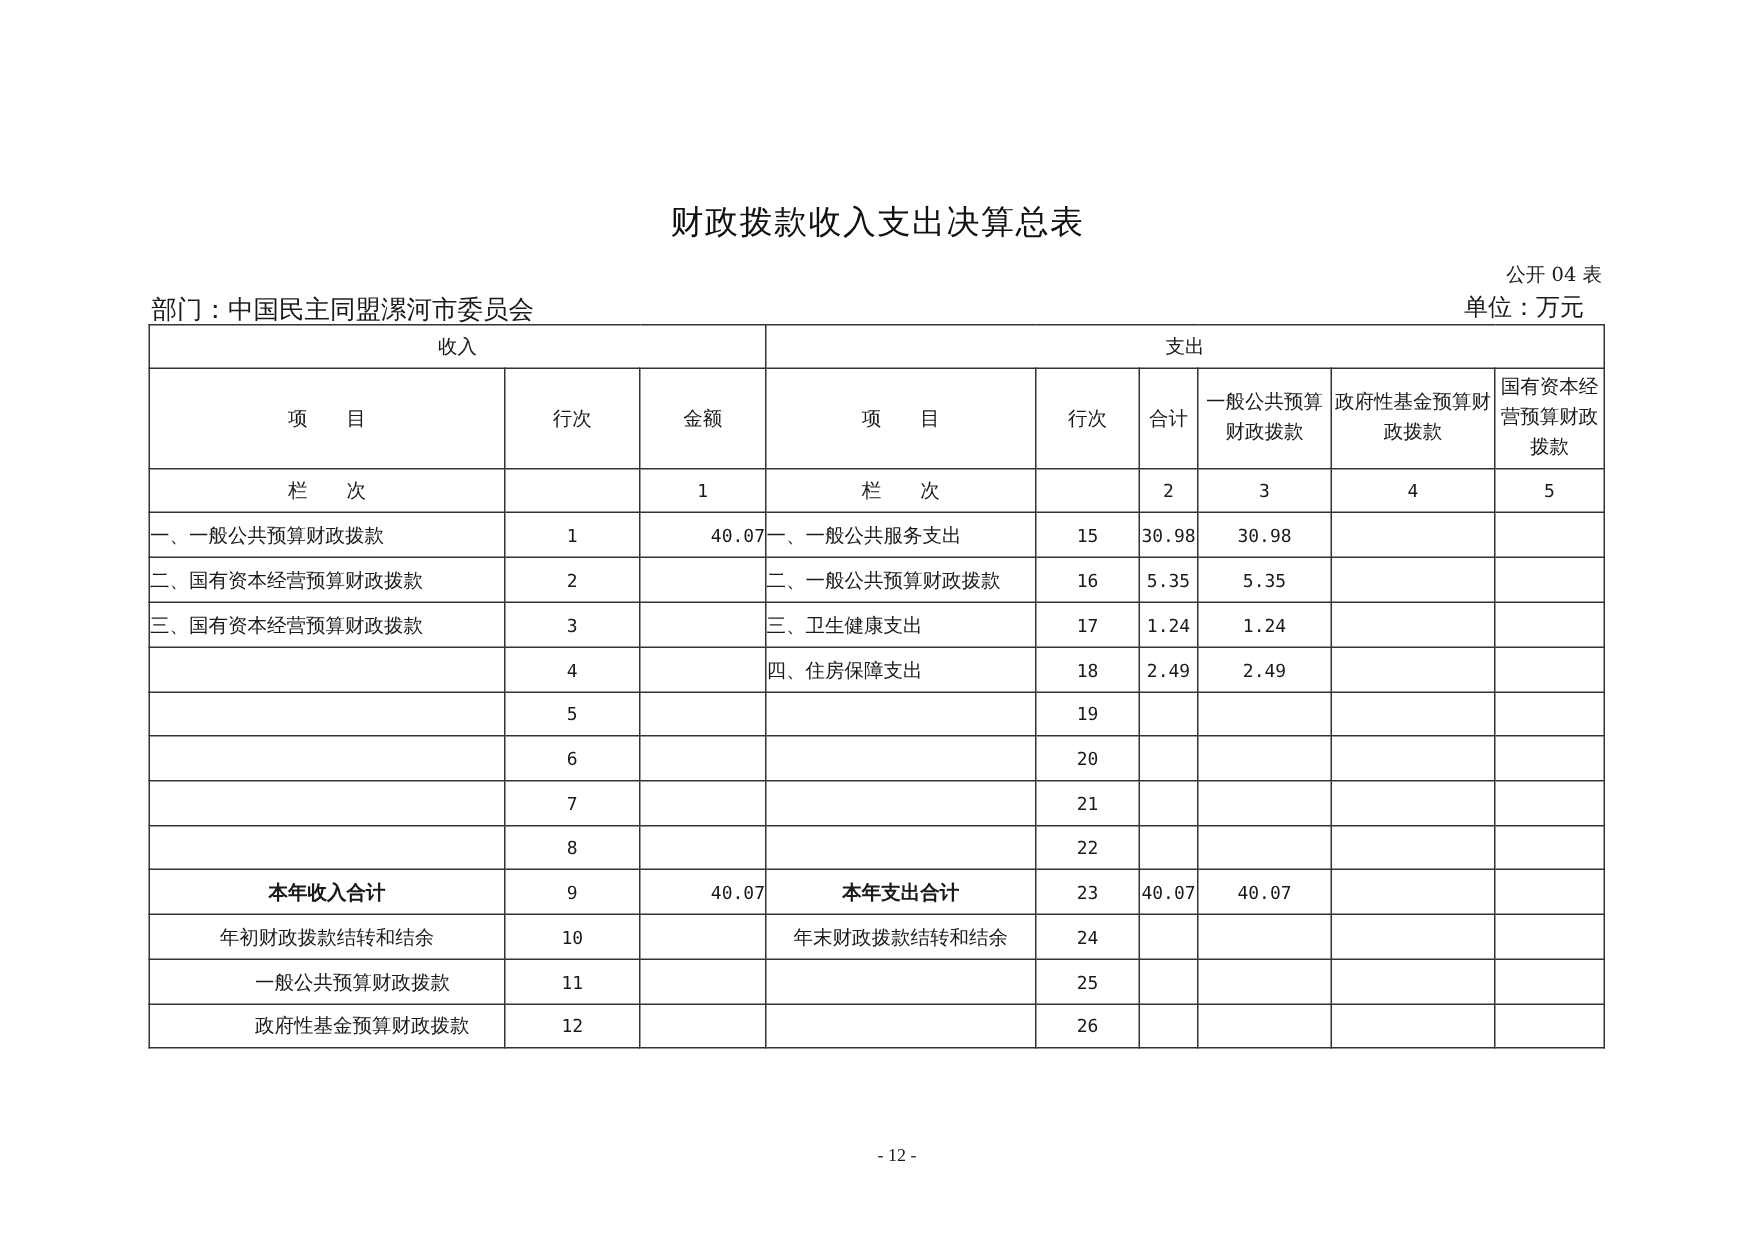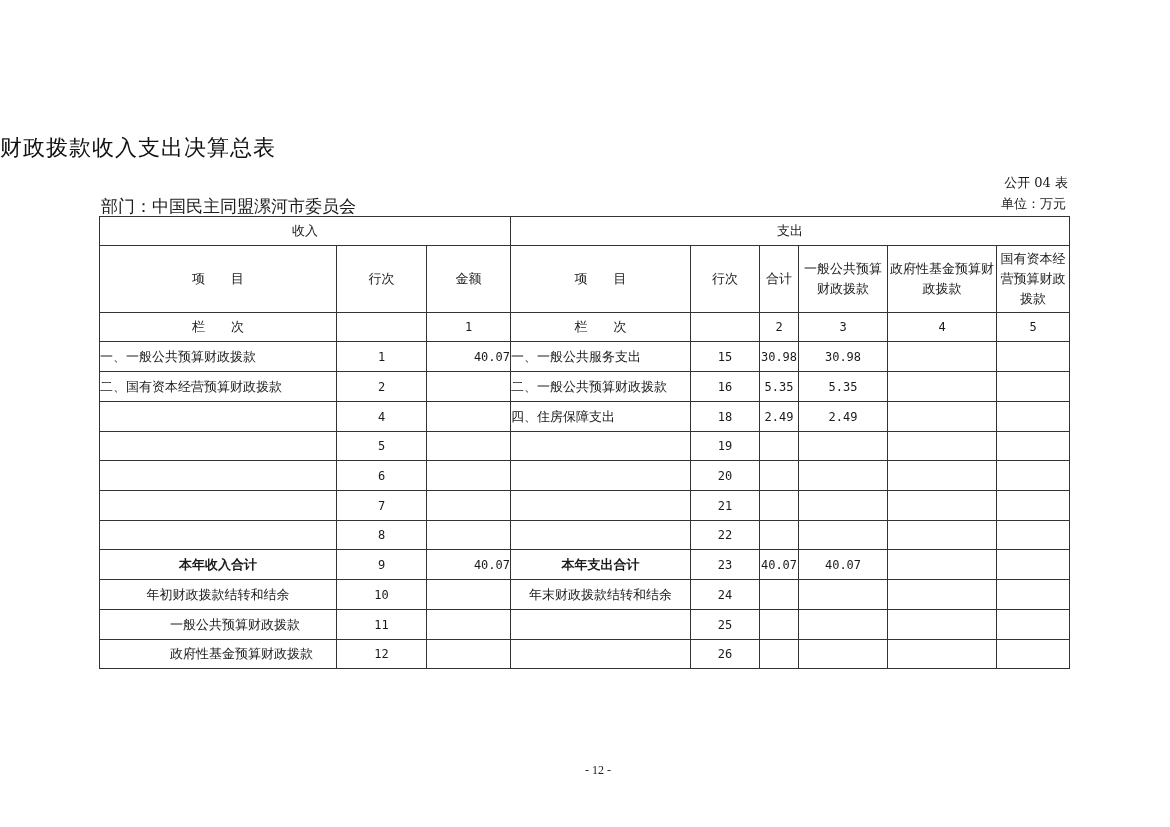--- a/index.html
+++ b/index.html
@@ -1,22 +1,22 @@
 <!DOCTYPE html>
 <html><head>
   <meta charset="utf-8">
   <style>
     html, body { margin:0; padding:0; background:#ffffff; }
     body { width:1170px; height:827px; position:relative; overflow:hidden;
       font-family:"DejaVu Serif","Liberation Serif",serif; color:#1a1a1a; }
-    .title { position:absolute; left:0; width:1170px; top:133px; text-align:left;
+    .title { position:absolute; left:0; width:1170px; top:133px; text-align:center;
       font-size:22px; letter-spacing:1px; color:#111; }
     .form-code { position:absolute; right:102px; top:174px; font-size:13px; }
     .dept { position:absolute; left:101px; top:195px; font-size:17px; }
-    .unit { position:absolute; right:104px; top:195px; font-size:13px;font-family:Liberation Serif, serif; }
+    .unit { position:absolute; right:114px; top:195px; font-size:16px;font-family:Liberation Serif, serif; }
     table.main { position:absolute; left:99px; top:216px; border-collapse:collapse;
       table-layout:fixed; font-size:13px; }
     table.main td { border:1px solid #333; padding:0; text-align:center; vertical-align:middle;
       overflow:hidden; white-space:nowrap; }
     table.main { border:1.5px solid #111; }
     .l { text-align:left !important; }
     .r { text-align:right !important; }
     .b { font-weight:bold; font-family:"DejaVu Sans","Liberation Sans",sans-serif; }
     .wrap { white-space:normal !important; line-height:20px; }
     .ind2 { padding-left:70px !important; }
@@ -89,20 +89,31 @@
     <td class="num">2</td>
     <td class="num r"></td>
     <td class="l">二、一般公共预算财政拨款</td>
     <td class="num">16</td>
     <td class="num">5.35</td>
     <td class="num">5.35</td>
     <td class="num"></td>
     <td class="num"></td>
   </tr>
   <tr style="height:30px">
+    <td class="l">三、国有资本经营预算财政拨款</td>
+    <td class="num">3</td>
+    <td class="num r"></td>
+    <td class="l">三、卫生健康支出</td>
+    <td class="num">17</td>
+    <td class="num">1.24</td>
+    <td class="num">1.24</td>
+    <td class="num"></td>
+    <td class="num"></td>
+  </tr>
+  <tr style="height:30px">
     <td class="l"></td>
     <td class="num">4</td>
     <td class="num r"></td>
     <td class="l">四、住房保障支出</td>
     <td class="num">18</td>
     <td class="num">2.49</td>
     <td class="num">2.49</td>
     <td class="num"></td>
     <td class="num"></td>
   </tr>

